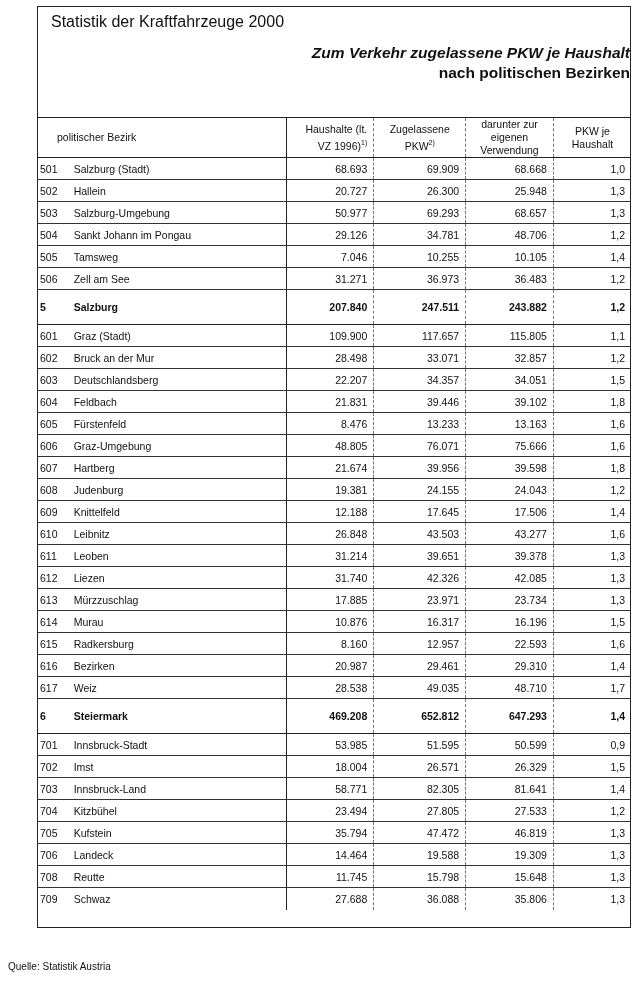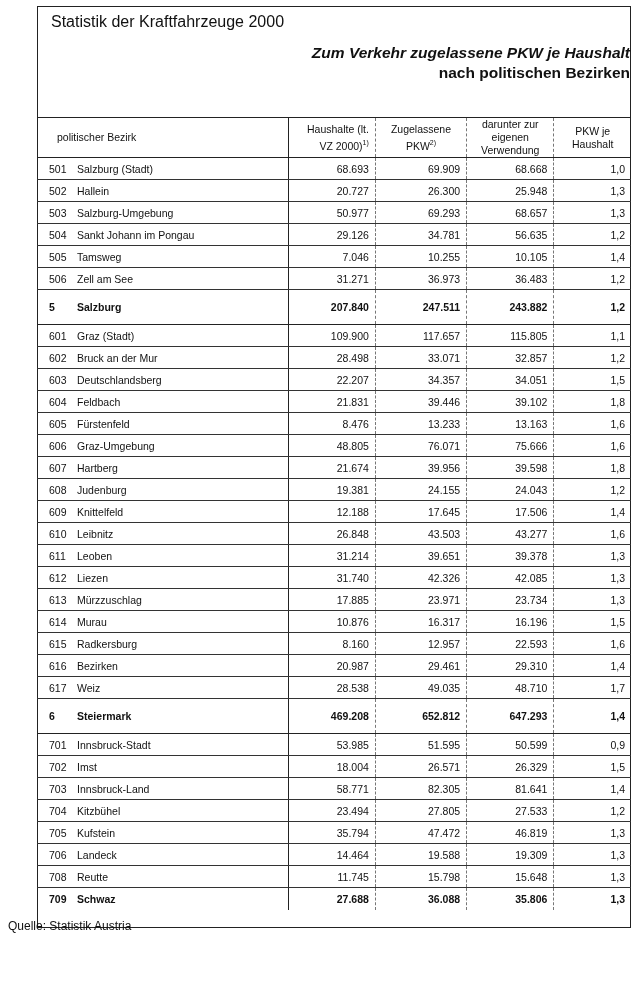--- a/index.html
+++ b/index.html
@@ -5,51 +5,51 @@
   html, body { margin: 0; padding: 0; background: #ffffff; }
   body { width: 639px; height: 983px; position: relative; font-family: "Liberation Sans", sans-serif; color: #111; overflow: hidden; }
   .frame { position: absolute; left: 37px; top: 6px; width: 594px; height: 922px; border: 1.5px solid #222; box-sizing: border-box; }
   .subtitle { position: absolute; left: 13px; top: 6px; font-size: 16px; }
   .title { position: absolute; left: 0; right: 0; top: 36px; text-align: right; font-size: 15.5px; font-weight: bold; line-height: 20px; }
   .title .l1 { font-style: italic; }
   table { position: absolute; left: -1px; top: 110px; width: 594px; border-collapse: collapse; font-size: 10.5px; }
   th, td { padding: 0 6px; height: 22px; box-sizing: border-box; }
   thead th { height: 34px; border-top: 1.5px solid #222; border-bottom: 1.5px solid #222; font-weight: normal; line-height: 13px; vertical-align: middle; }
   td { border-bottom: 1px solid #333; }
-  td.code { width: 32px; padding-left: 12px; }
+  td.code { width: 32px; padding-left: 3px; }
   td.name { width: 212px; border-right: 1.5px solid #222; padding-left: 4px; }
   th.bez { text-align: left; padding-left: 20px; border-right: 1.5px solid #222; }
   .num { text-align: right; }
   td.c1 { width: 86px; border-right: 1px dashed #777; }
   td.c2 { width: 90px; border-right: 1px dashed #777; }
   td.c3 { width: 86px; border-right: 1px dashed #777; }
   td.c4 { width: 76px; }
   th.h1 { border-right: 1px dashed #777; text-align: right; }
   th.h2, th.h3 { border-right: 1px dashed #777; text-align: center; }
   th.h4 { text-align: center; margin-top: 40px; }
   tr.total td { height: 35px; font-weight: bold; border-bottom: 1.5px solid #222; border-top: 1.5px solid #222; }
-  tr:last-child td { border-bottom: none; font-weight: bold; }
+  tr:last-child td { border-bottom: none; }
   sup { font-size: 7px; }
-  .source { position: absolute; left: 8px; top: 919px; font-size: 12px; }
+  .source { position: absolute; left: 8px; top: 961px; font-size: 10px; }
 </style>
 </head>
 <body>
 
 <div class="frame">
   <div class="subtitle">Statistik der Kraftfahrzeuge 2000</div>
   <div class="title">
     <div class="l1">Zum Verkehr zugelassene PKW je Haushalt</div>
     <div class="l2">nach politischen Bezirken</div>
   </div>
 
   <table>
     <thead>
       <tr>
         <th class="bez" colspan="2">politischer Bezirk</th>
-        <th class="h1"><span>Haushalte (lt. VZ 2000)</span><sup>1)</sup></th>
+        <th class="h1"><span>Haushalte (lt. VZ 1996)</span><sup>1)</sup></th>
         <th class="h2"><span>Zugelassene PKW</span><sup>2)</sup></th>
         <th class="h3">darunter zur eigenen Verwendung</th>
         <th class="h4">PKW je Haushalt</th>
       </tr>
     </thead>
     <tbody id="tbody">
         <tr>
           <td class="code">501</td>
           <td class="name">Salzburg (Stadt)</td>
           <td class="c1 num">68.693</td>
@@ -71,21 +71,21 @@
           <td class="c1 num">50.977</td>
           <td class="c2 num">69.293</td>
           <td class="c3 num">68.657</td>
           <td class="c4 num">1,3</td>
         </tr>
         <tr>
           <td class="code">504</td>
           <td class="name">Sankt Johann im Pongau</td>
           <td class="c1 num">29.126</td>
           <td class="c2 num">34.781</td>
-          <td class="c3 num">56.635</td>
+          <td class="c3 num">48.706</td>
           <td class="c4 num">1,2</td>
         </tr>
         <tr>
           <td class="code">505</td>
           <td class="name">Tamsweg</td>
           <td class="c1 num">7.046</td>
           <td class="c2 num">10.255</td>
           <td class="c3 num">10.105</td>
           <td class="c4 num">1,4</td>
         </tr>

